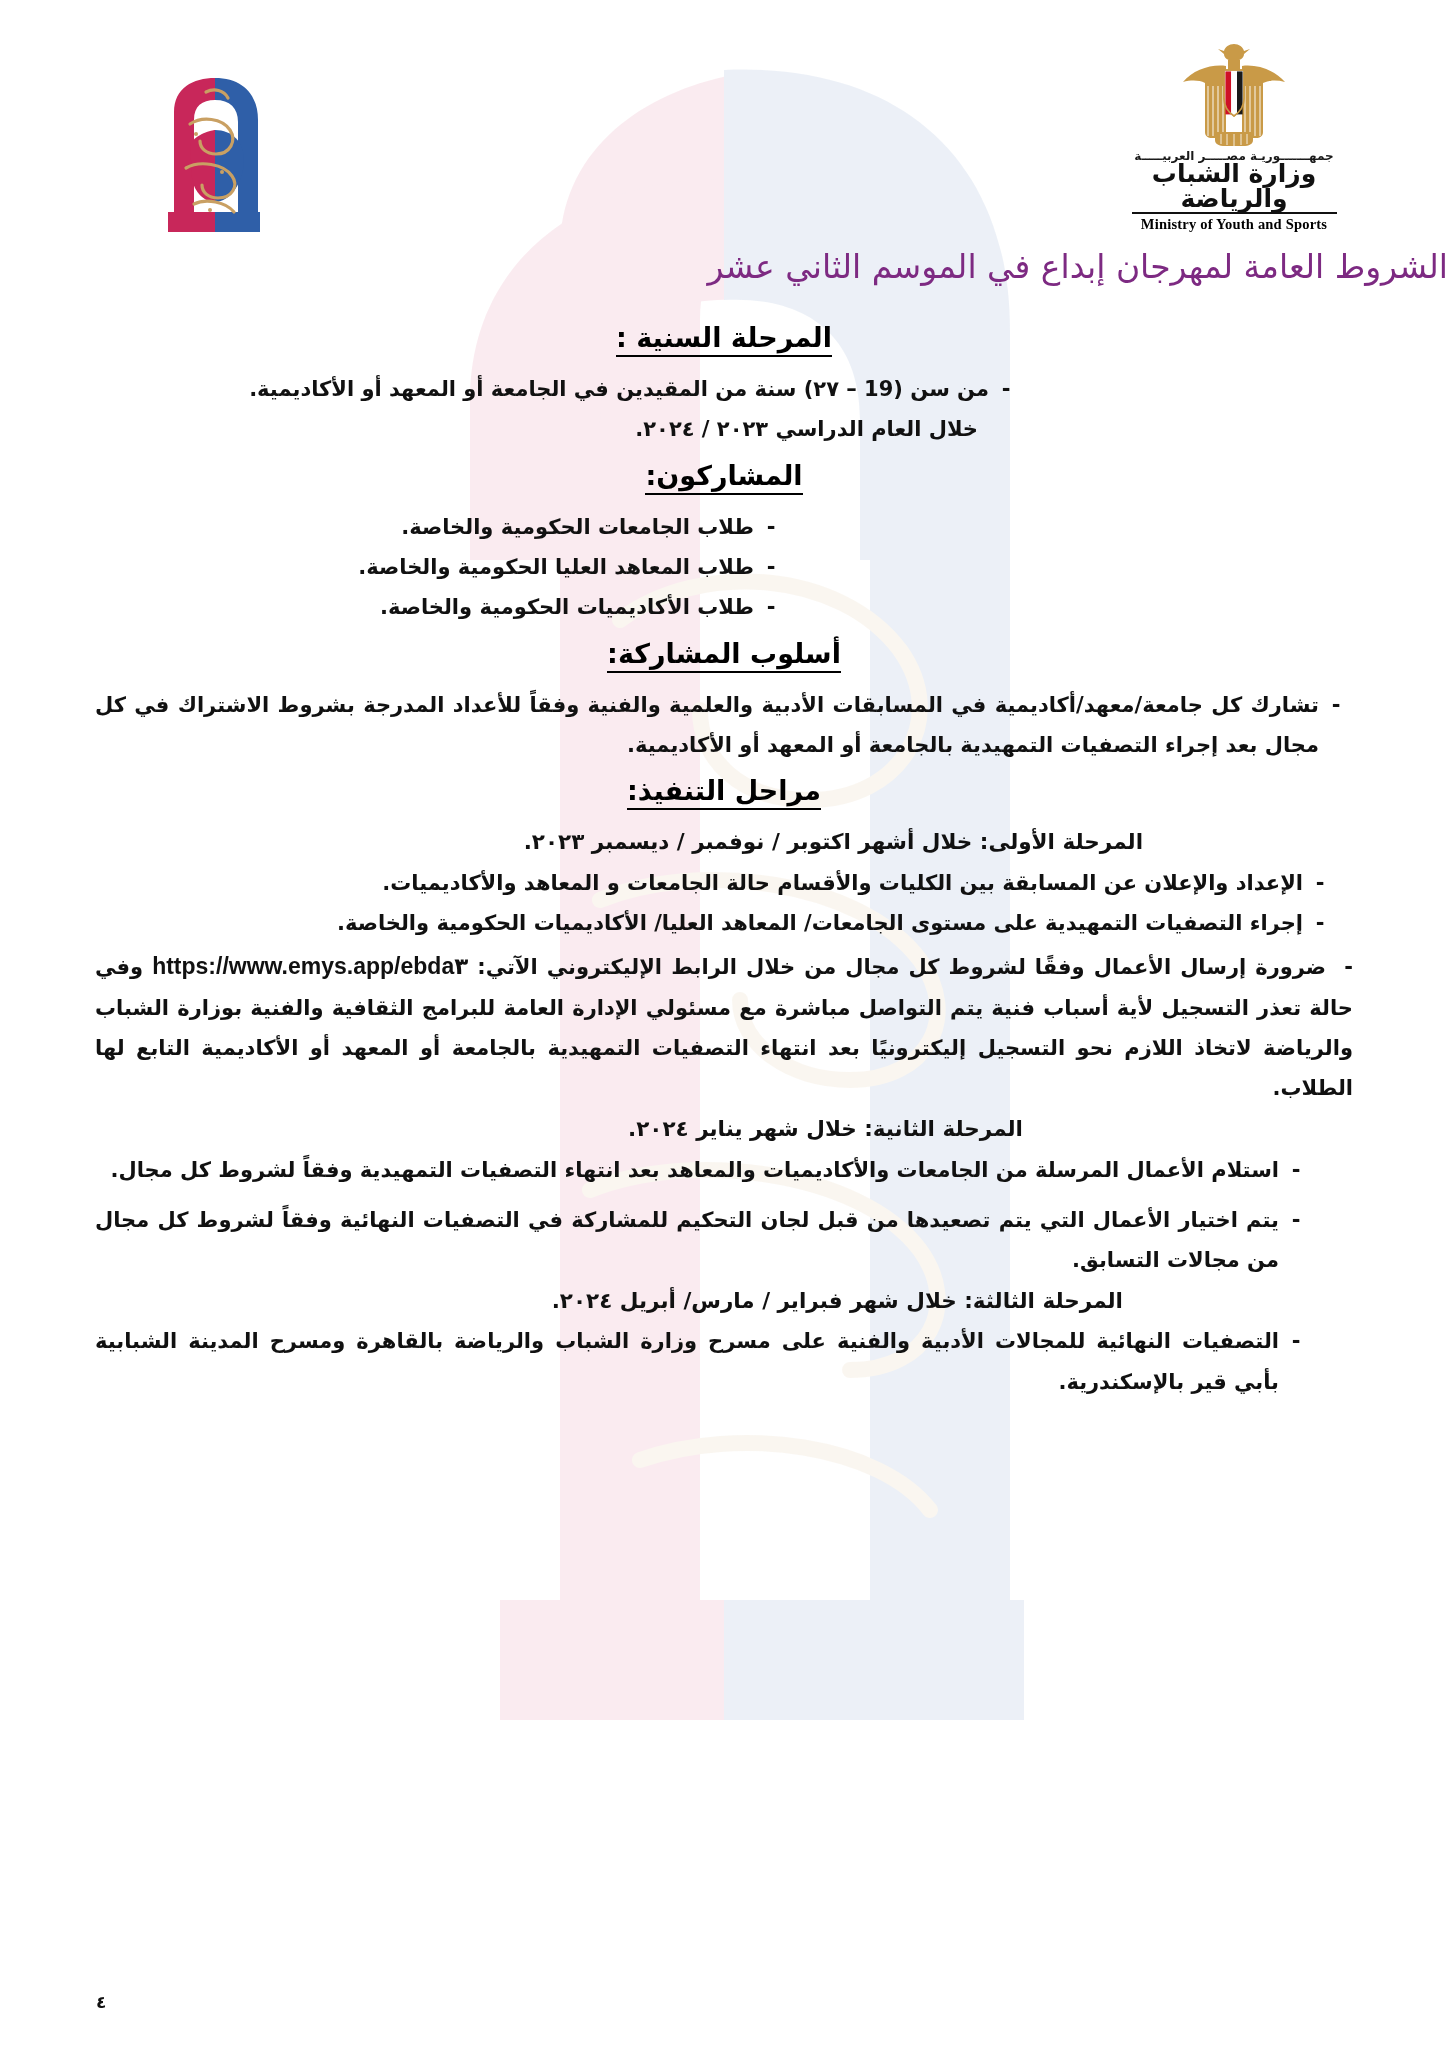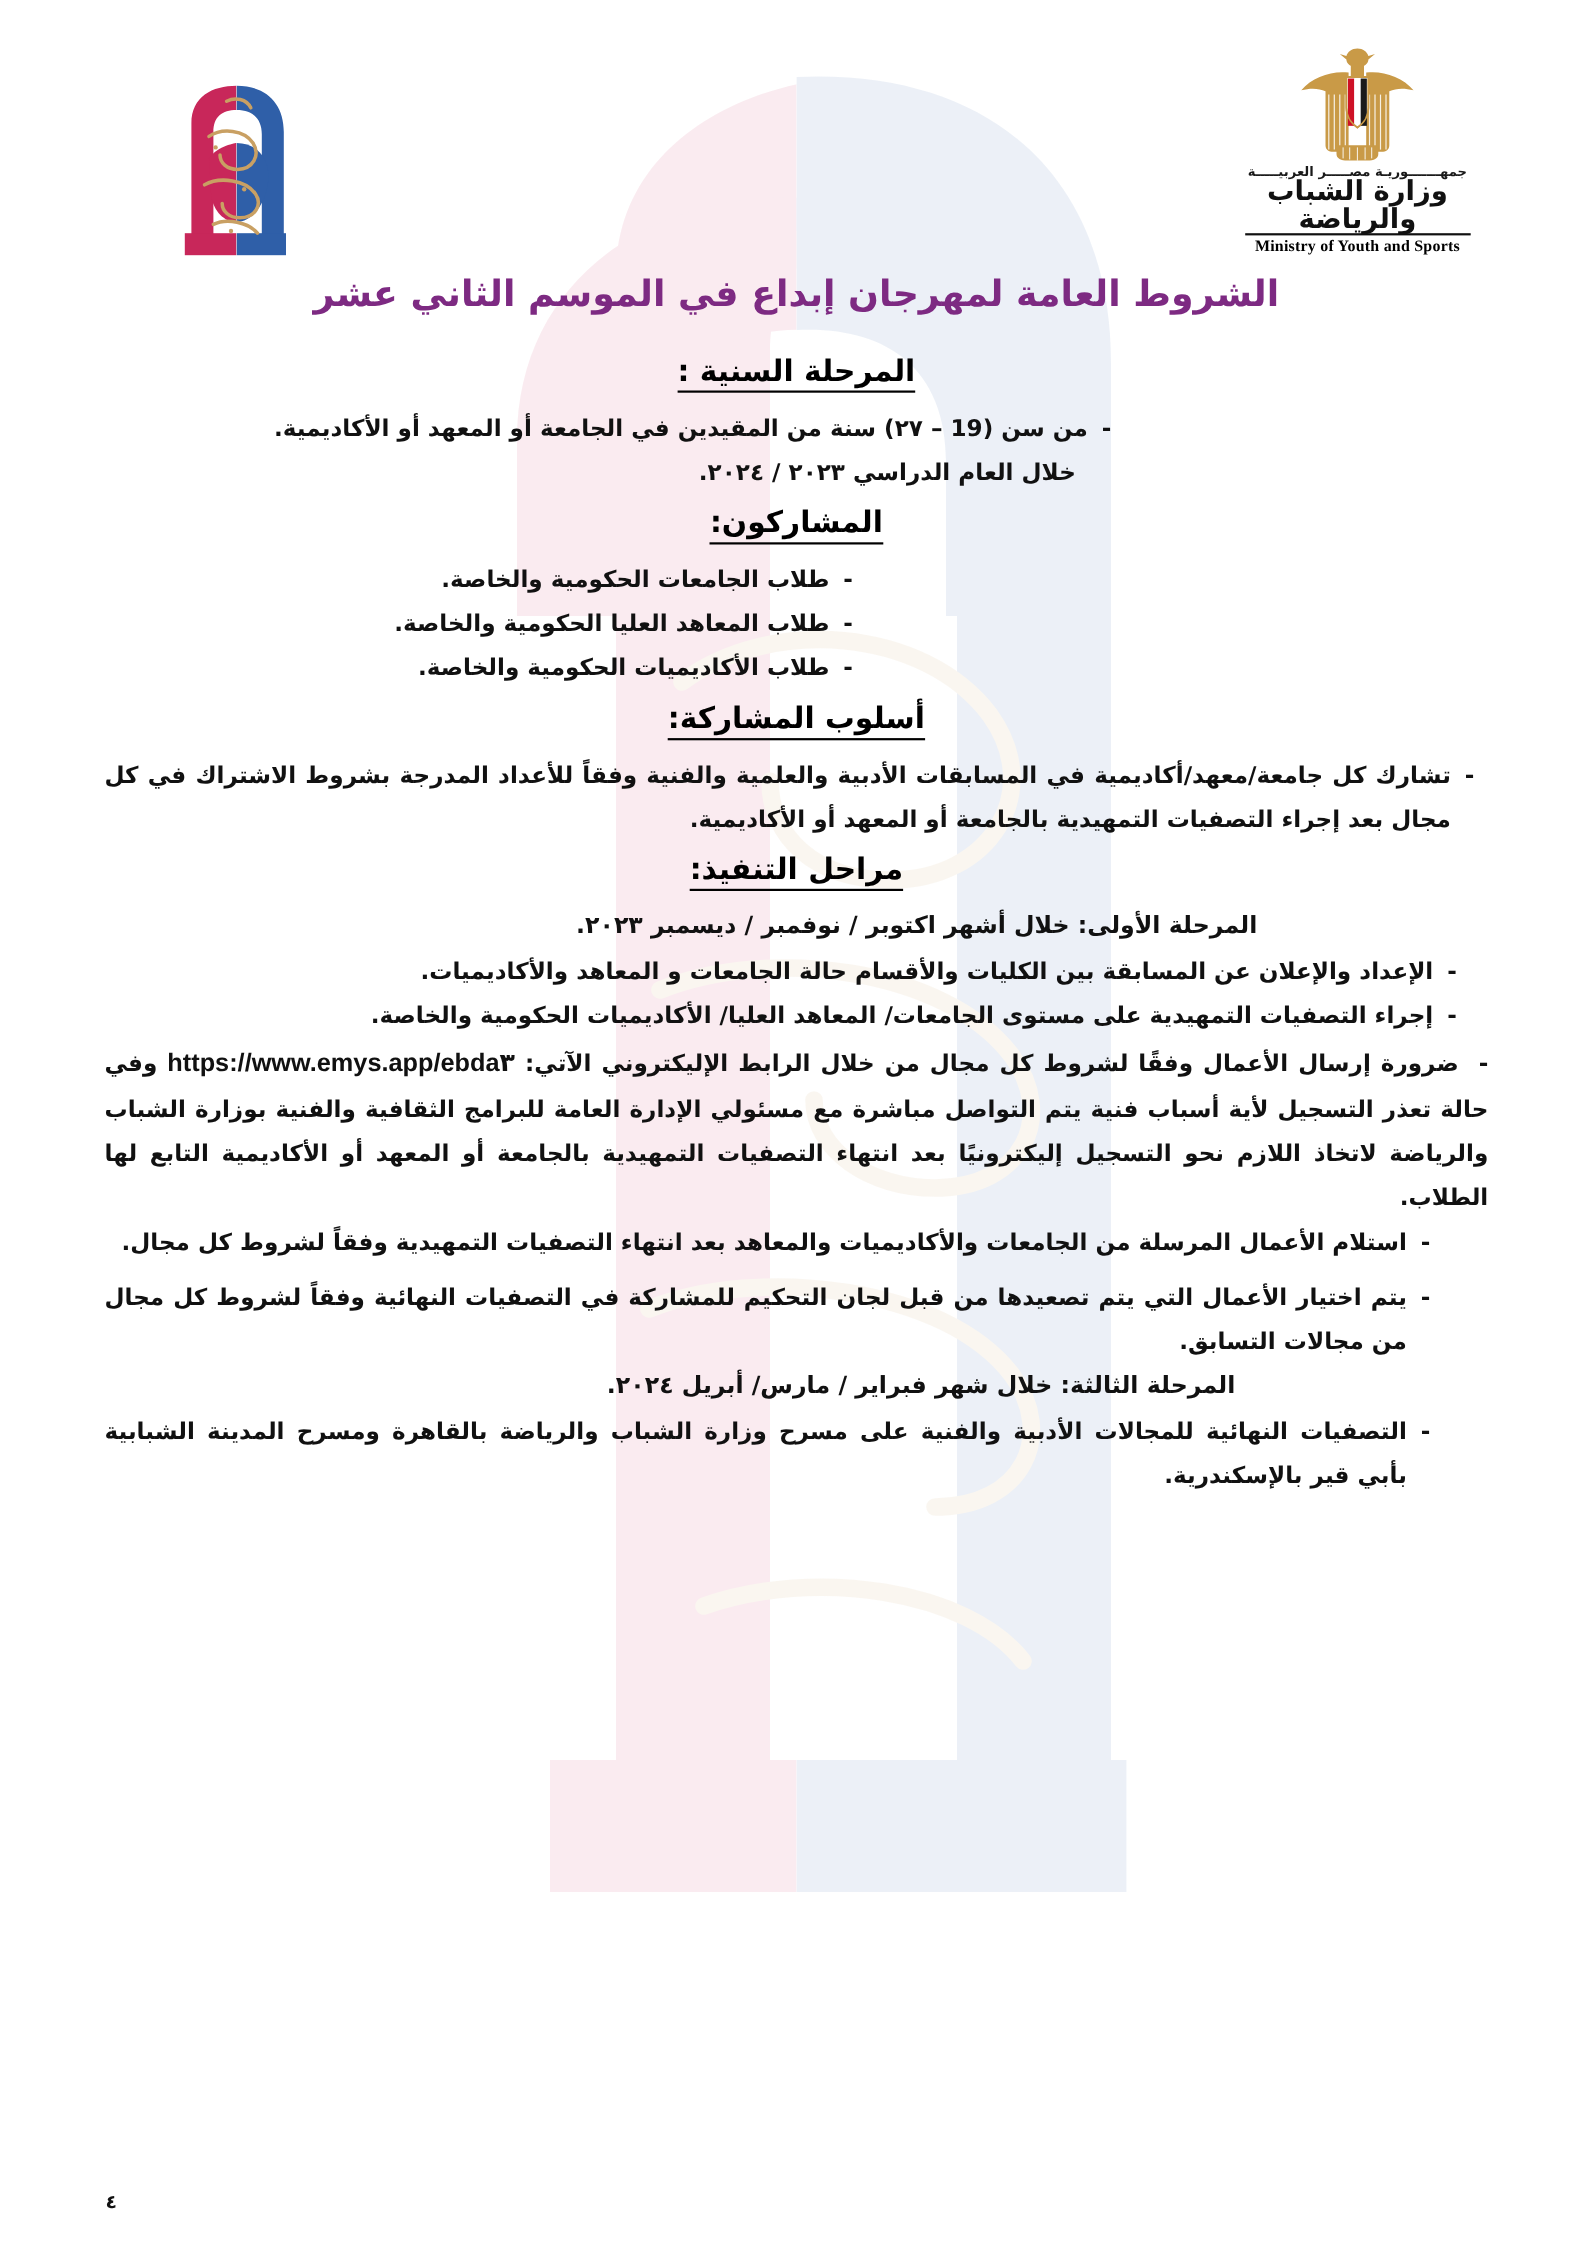--- a/index.html
+++ b/index.html
@@ -95,23 +95,23 @@
     direction: ltr;
     letter-spacing: .2px;
   }
 
   
   .doc-title {
     position: absolute;
     top: 247px;
     right: 0;
     width: 1448px;
-    text-align: center;
+    text-align: right;
     font-size: 33px;
-    font-weight: bold;
+    font-weight: normal;
     color: #7d2a82;
     direction: rtl;
     letter-spacing: -0.5px;
   }
 
   
   .content {
     position: absolute;
     top: 322px;
     right: 95px;
@@ -395,20 +395,21 @@
       <span class="dash">-</span>
       <span class="btxt">إجراء التصفيات التمهيدية على مستوى الجامعات/ المعاهد العليا/ الأكاديميات الحكومية والخاصة.</span>
     </div>
 
     <div class="para justified">
       <span>-&nbsp;&nbsp;</span><span>ضرورة إرسال الأعمال وفقًا لشروط كل مجال من خلال الرابط الإليكتروني الآتي:</span>
       <span class="url">https://www.emys.app/ebda٣</span>
       <span>وفي حالة تعذر التسجيل لأية أسباب فنية يتم التواصل مباشرة مع مسئولي الإدارة العامة للبرامج الثقافية والفنية بوزارة الشباب والرياضة لاتخاذ اللازم نحو التسجيل إليكترونيًا بعد انتهاء التصفيات التمهيدية بالجامعة أو المعهد أو الأكاديمية التابع لها الطلاب.</span>
     </div>
 
+    <div class="phase-line p2">المرحلة الثانية: خلال شهر يناير ٢٠٢٤.</div>
     <div class="bullet mid">
       <span class="dash">-</span>
       <span class="btxt">استلام الأعمال المرسلة من الجامعات والأكاديميات والمعاهد بعد انتهاء التصفيات التمهيدية وفقاً لشروط كل مجال.</span>
     </div>
     <div class="gap-s"></div>
     <div class="bullet mid">
       <span class="dash">-</span>
       <span class="btxt">يتم اختيار الأعمال التي يتم تصعيدها من قبل لجان التحكيم للمشاركة في التصفيات النهائية وفقاً لشروط كل مجال من مجالات التسابق.</span>
     </div>
 

